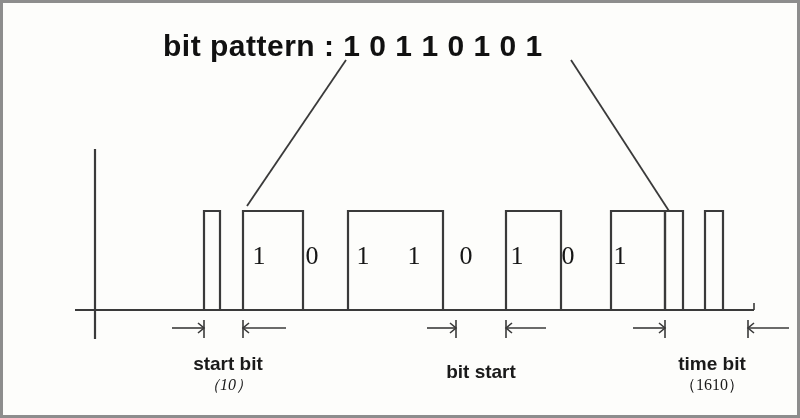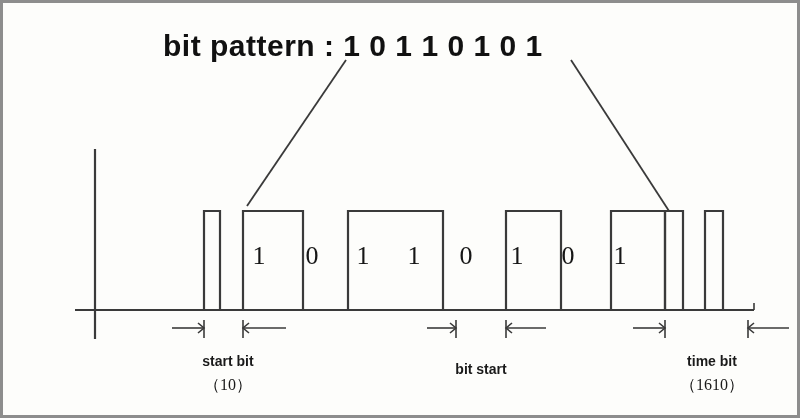--- a/index.html
+++ b/index.html
@@ -51,21 +51,21 @@
     width: 30px;
     text-align: center;
     font-size: 26px;
     font-weight: 400;
     color: #161616;
     font-family: "Liberation Serif", serif;
   }
   .axis-label {
     position: absolute;
     text-align: center;
-    font-size: 14px;
+    font-size: 19px;
     font-weight: 700;
     color: #1a1a1a;
     white-space: pre;
   }
   .axis-sub {
     position: absolute;
     text-align: center;
     font-size: 16px;
     font-weight: 400;
     color: #1a1a1a;
@@ -145,21 +145,21 @@
     <div class="wave-digit" style="left:241px">1</div>
     <div class="wave-digit" style="left:294px">0</div>
     <div class="wave-digit" style="left:345px">1</div>
     <div class="wave-digit" style="left:396px">1</div>
     <div class="wave-digit" style="left:448px">0</div>
     <div class="wave-digit" style="left:499px">1</div>
     <div class="wave-digit" style="left:550px">0</div>
     <div class="wave-digit" style="left:602px">1</div>
 
     <div class="axis-label" style="left:150px; top:350px; width:150px;">start bit</div>
-    <div class="axis-sub" style="left:150px; top:372px; width:150px;">（10）</div>
+    <div class="axis-sub" style="left:150px; top:372px; width:150px;font-style:italic;">（10）</div>
 
     <div class="axis-label" style="left:408px; top:358px; width:140px;">bit start</div>
 
     <div class="axis-label" style="left:634px; top:350px; width:150px;">time bit</div>
     <div class="axis-sub" style="left:634px; top:372px; width:150px;">（1610）</div>
 
   </div>
 </div>
 
 </body></html>

